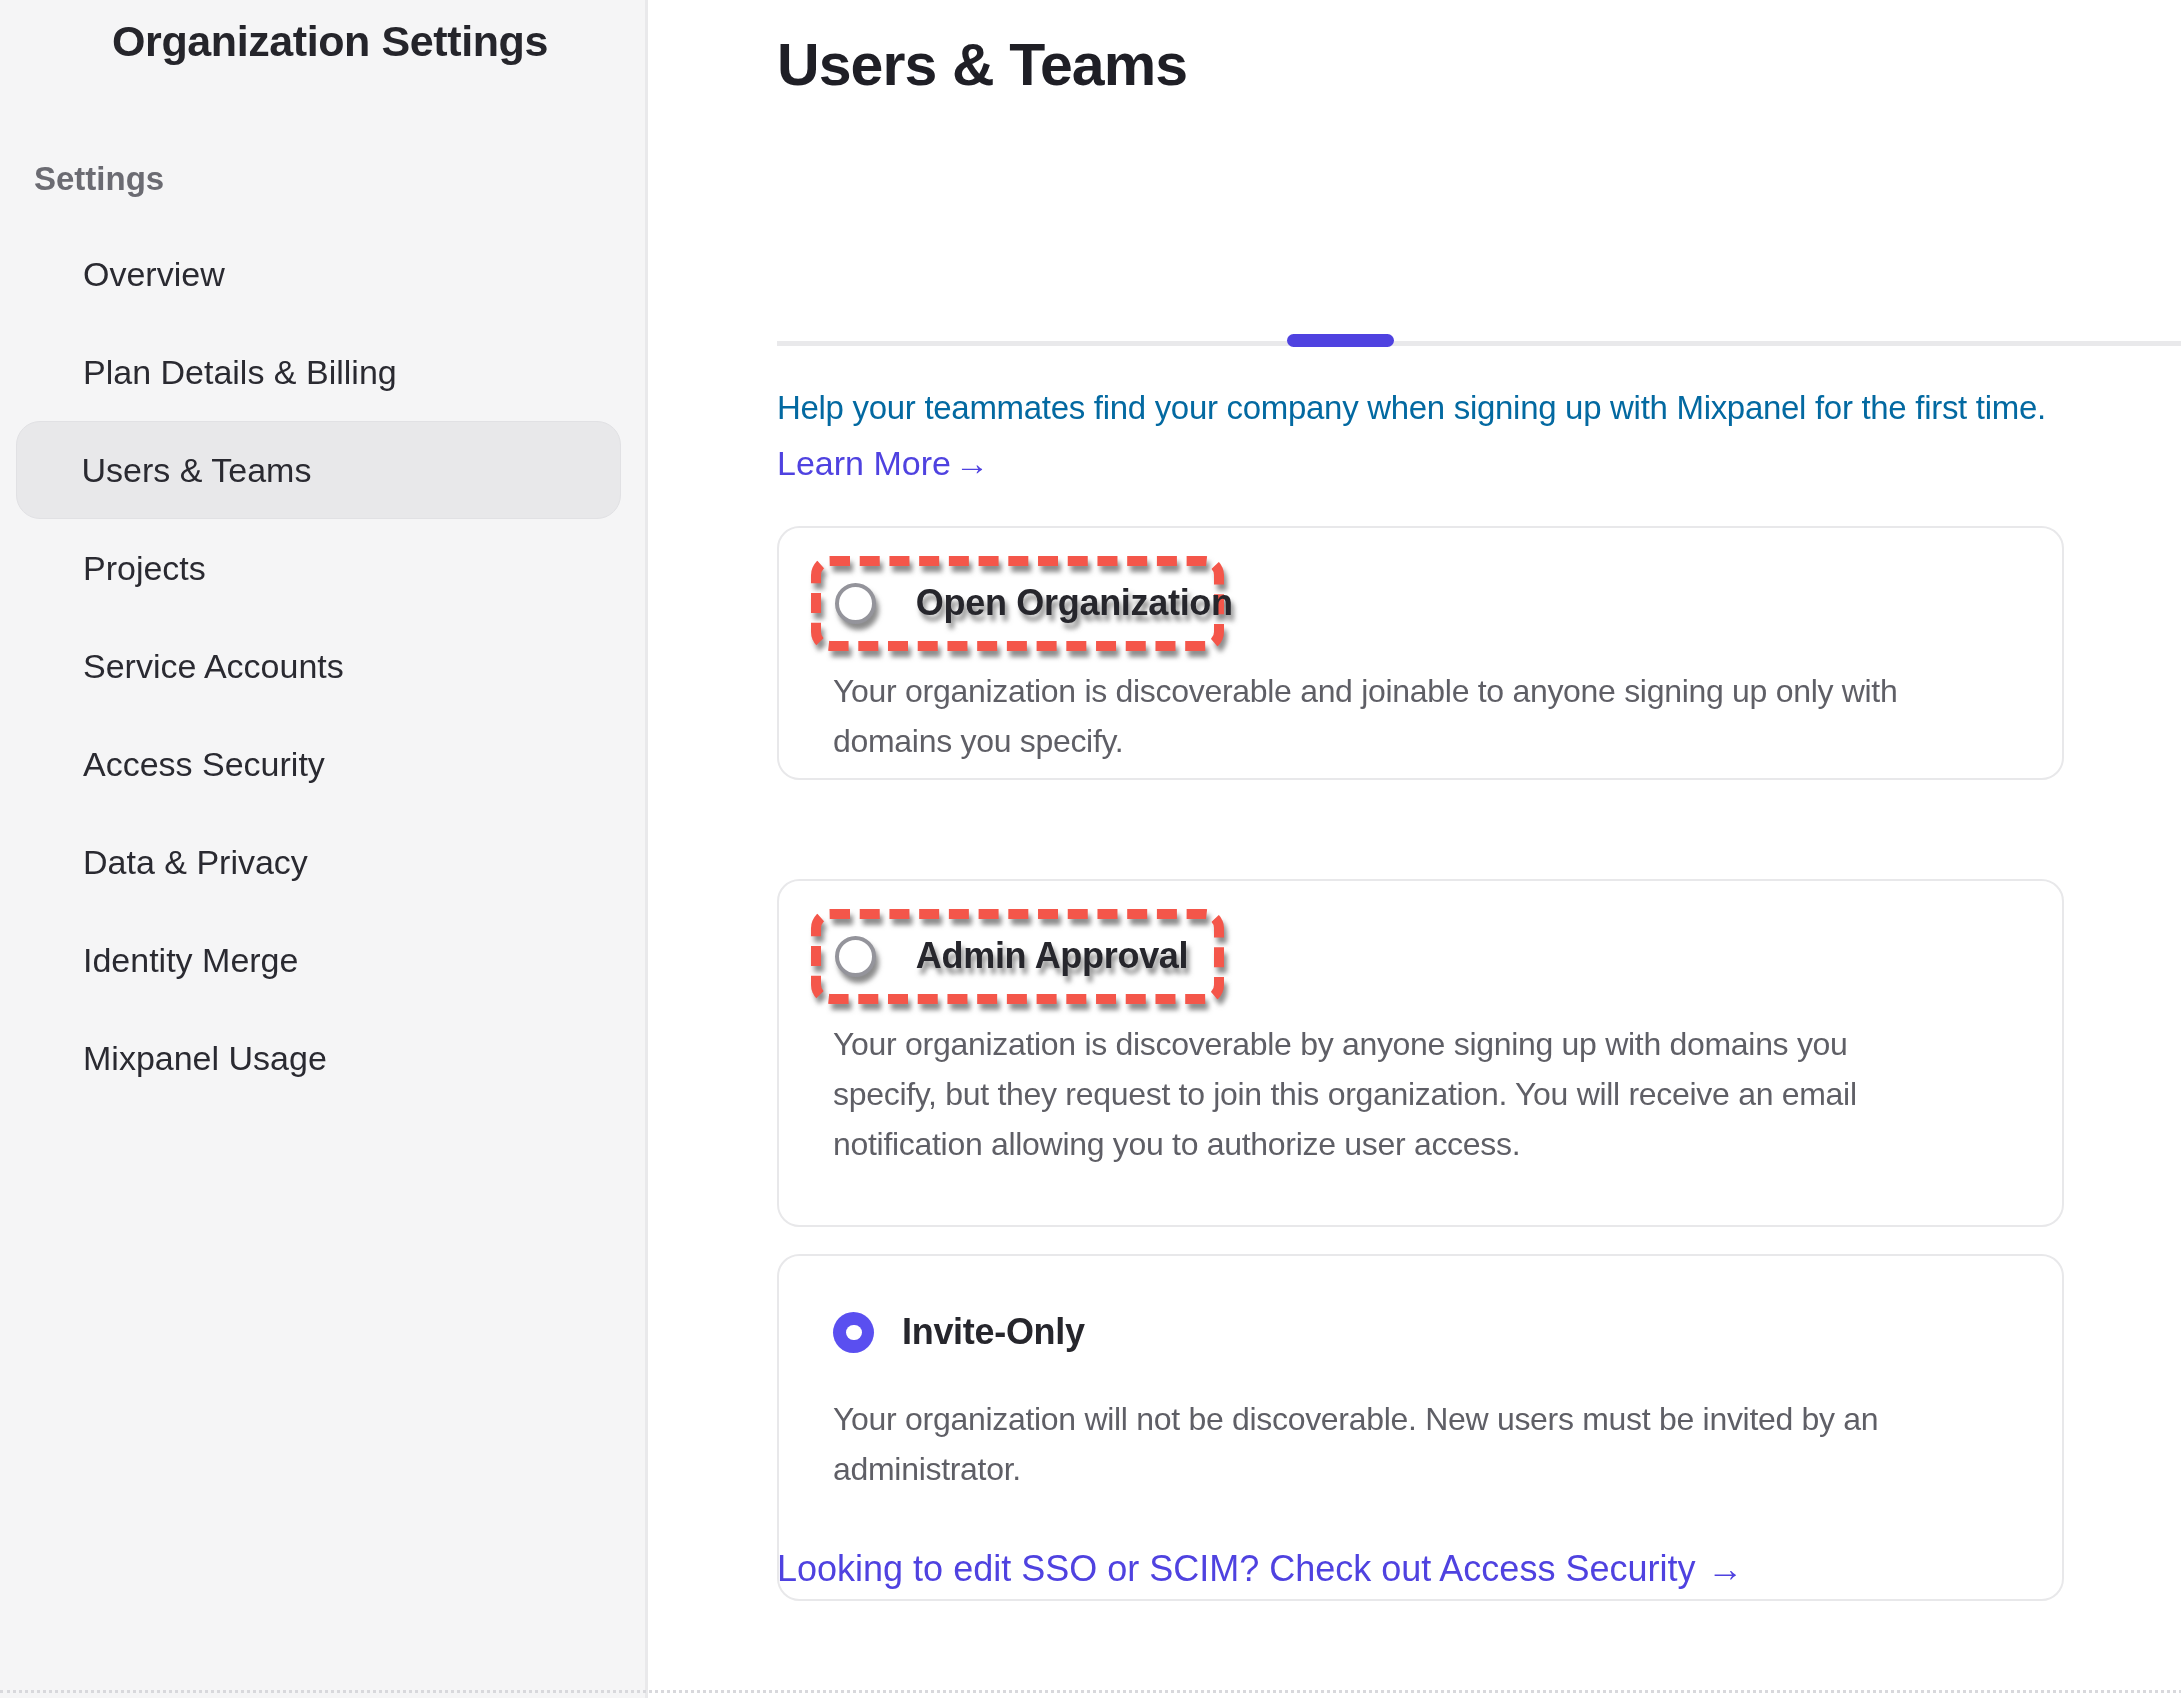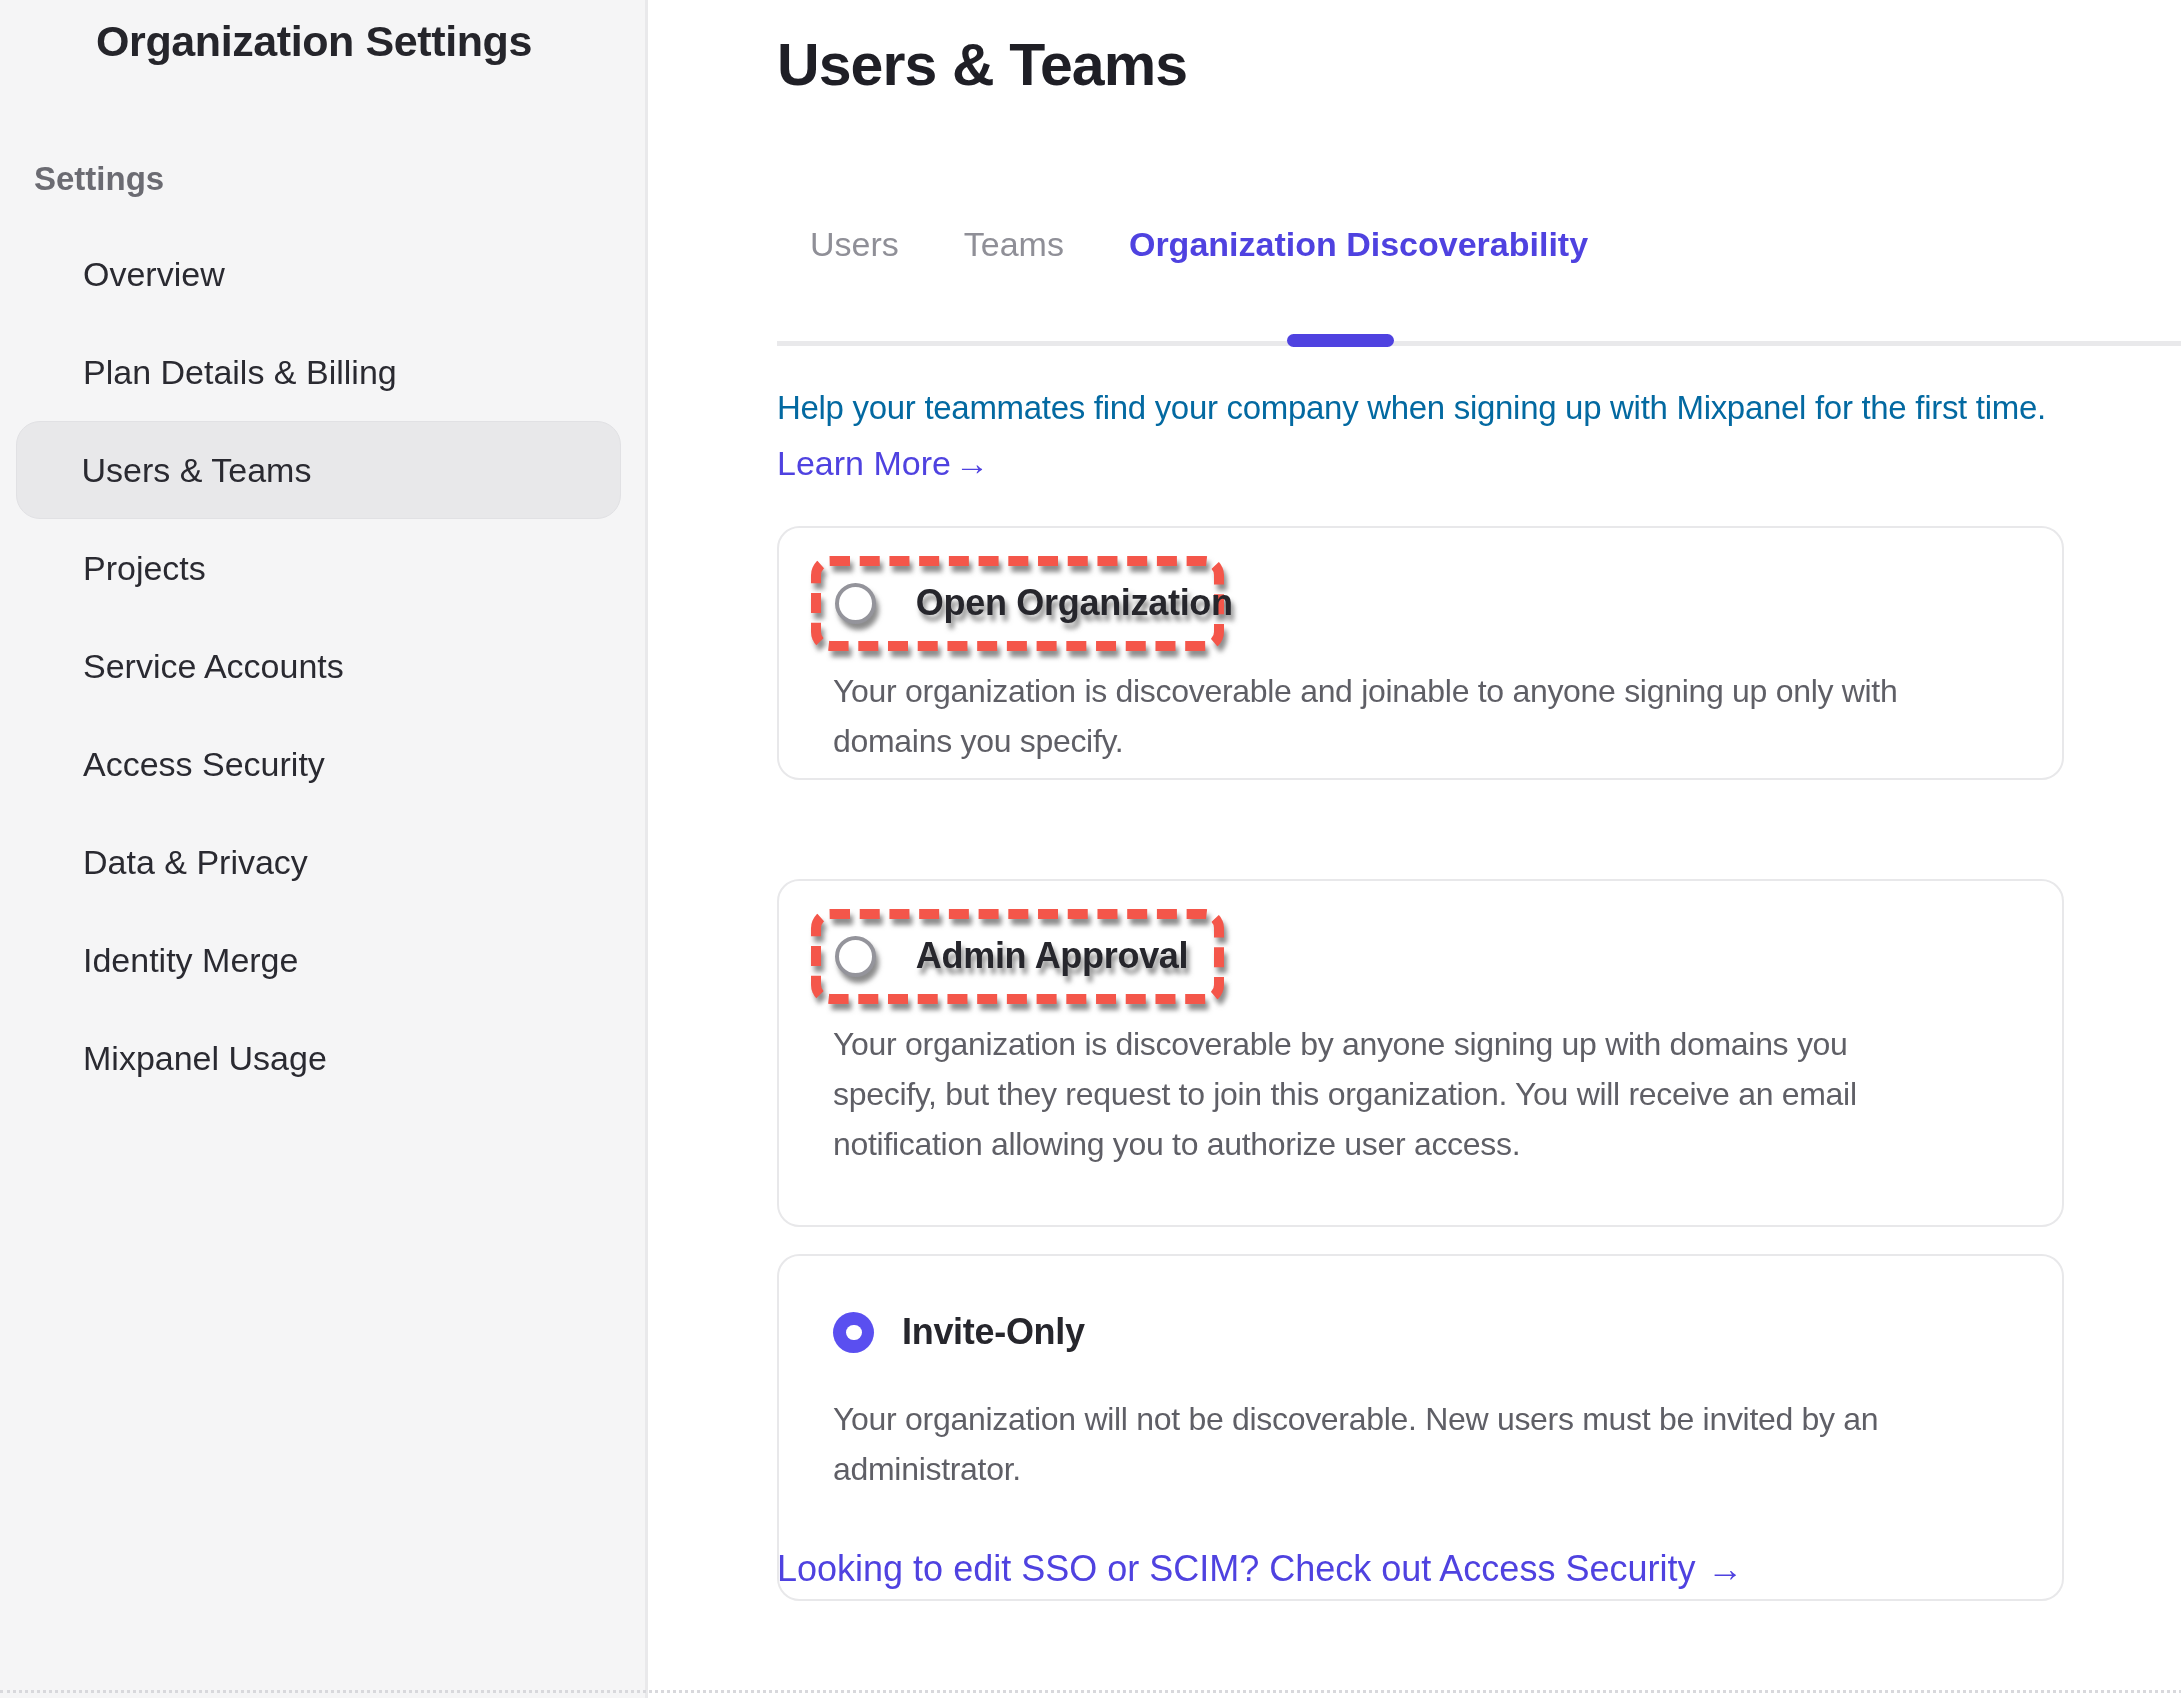--- a/index.html
+++ b/index.html
@@ -12,21 +12,21 @@
     overflow:hidden;
   }
 
   
   .sidebar {
     position:absolute; left:0; top:0; width:648px; height:1698px;
     background:var(--sidebar_bg);
     border-right:3.4px solid var(--sidebar_border);
   }
   .sidebar-title {
-    position:absolute; left:96px; top:17px;
+    position:absolute; left:112px; top:17px;
     font-size:43px; font-weight:bold; letter-spacing:-0.4px;
     color:var(--text_primary);
     white-space:pre;
   }
   .sidebar-section {
     position:absolute; left:34px; top:160px;
     font-size:33px; font-weight:bold;
     color:var(--section_label); white-space:pre;
   }
   .nav { position:absolute; left:0; top:225px; width:100%; }
@@ -144,25 +144,20 @@
     <div class="nav-item">Access Security</div>
     <div class="nav-item">Data &amp; Privacy</div>
     <div class="nav-item">Identity Merge</div>
     <div class="nav-item">Mixpanel Usage</div>
   </nav>
 </aside>
 
 <main class="main">
   <h1 class="page-title">Users &amp; Teams</h1>
 
-  <div class="tabs">
-    <div class="tab">Users</div>
-    <div class="tab">Teams</div>
-    <div class="tab active">Organization Discoverability</div>
-  </div>
   <div class="tabs-divider"></div>
   <div class="tab-indicator"></div>
 
   <div class="intro">Help your teammates find your company when signing up with Mixpanel for the first time.</div>
   <a class="learn-more"><span>Learn More</span><span>→</span></a>
 
   <section class="card card-1">
     <div class="annotation">
       <span class="radio unselected"></span>
       <span class="option-label">Open Organization</span>

